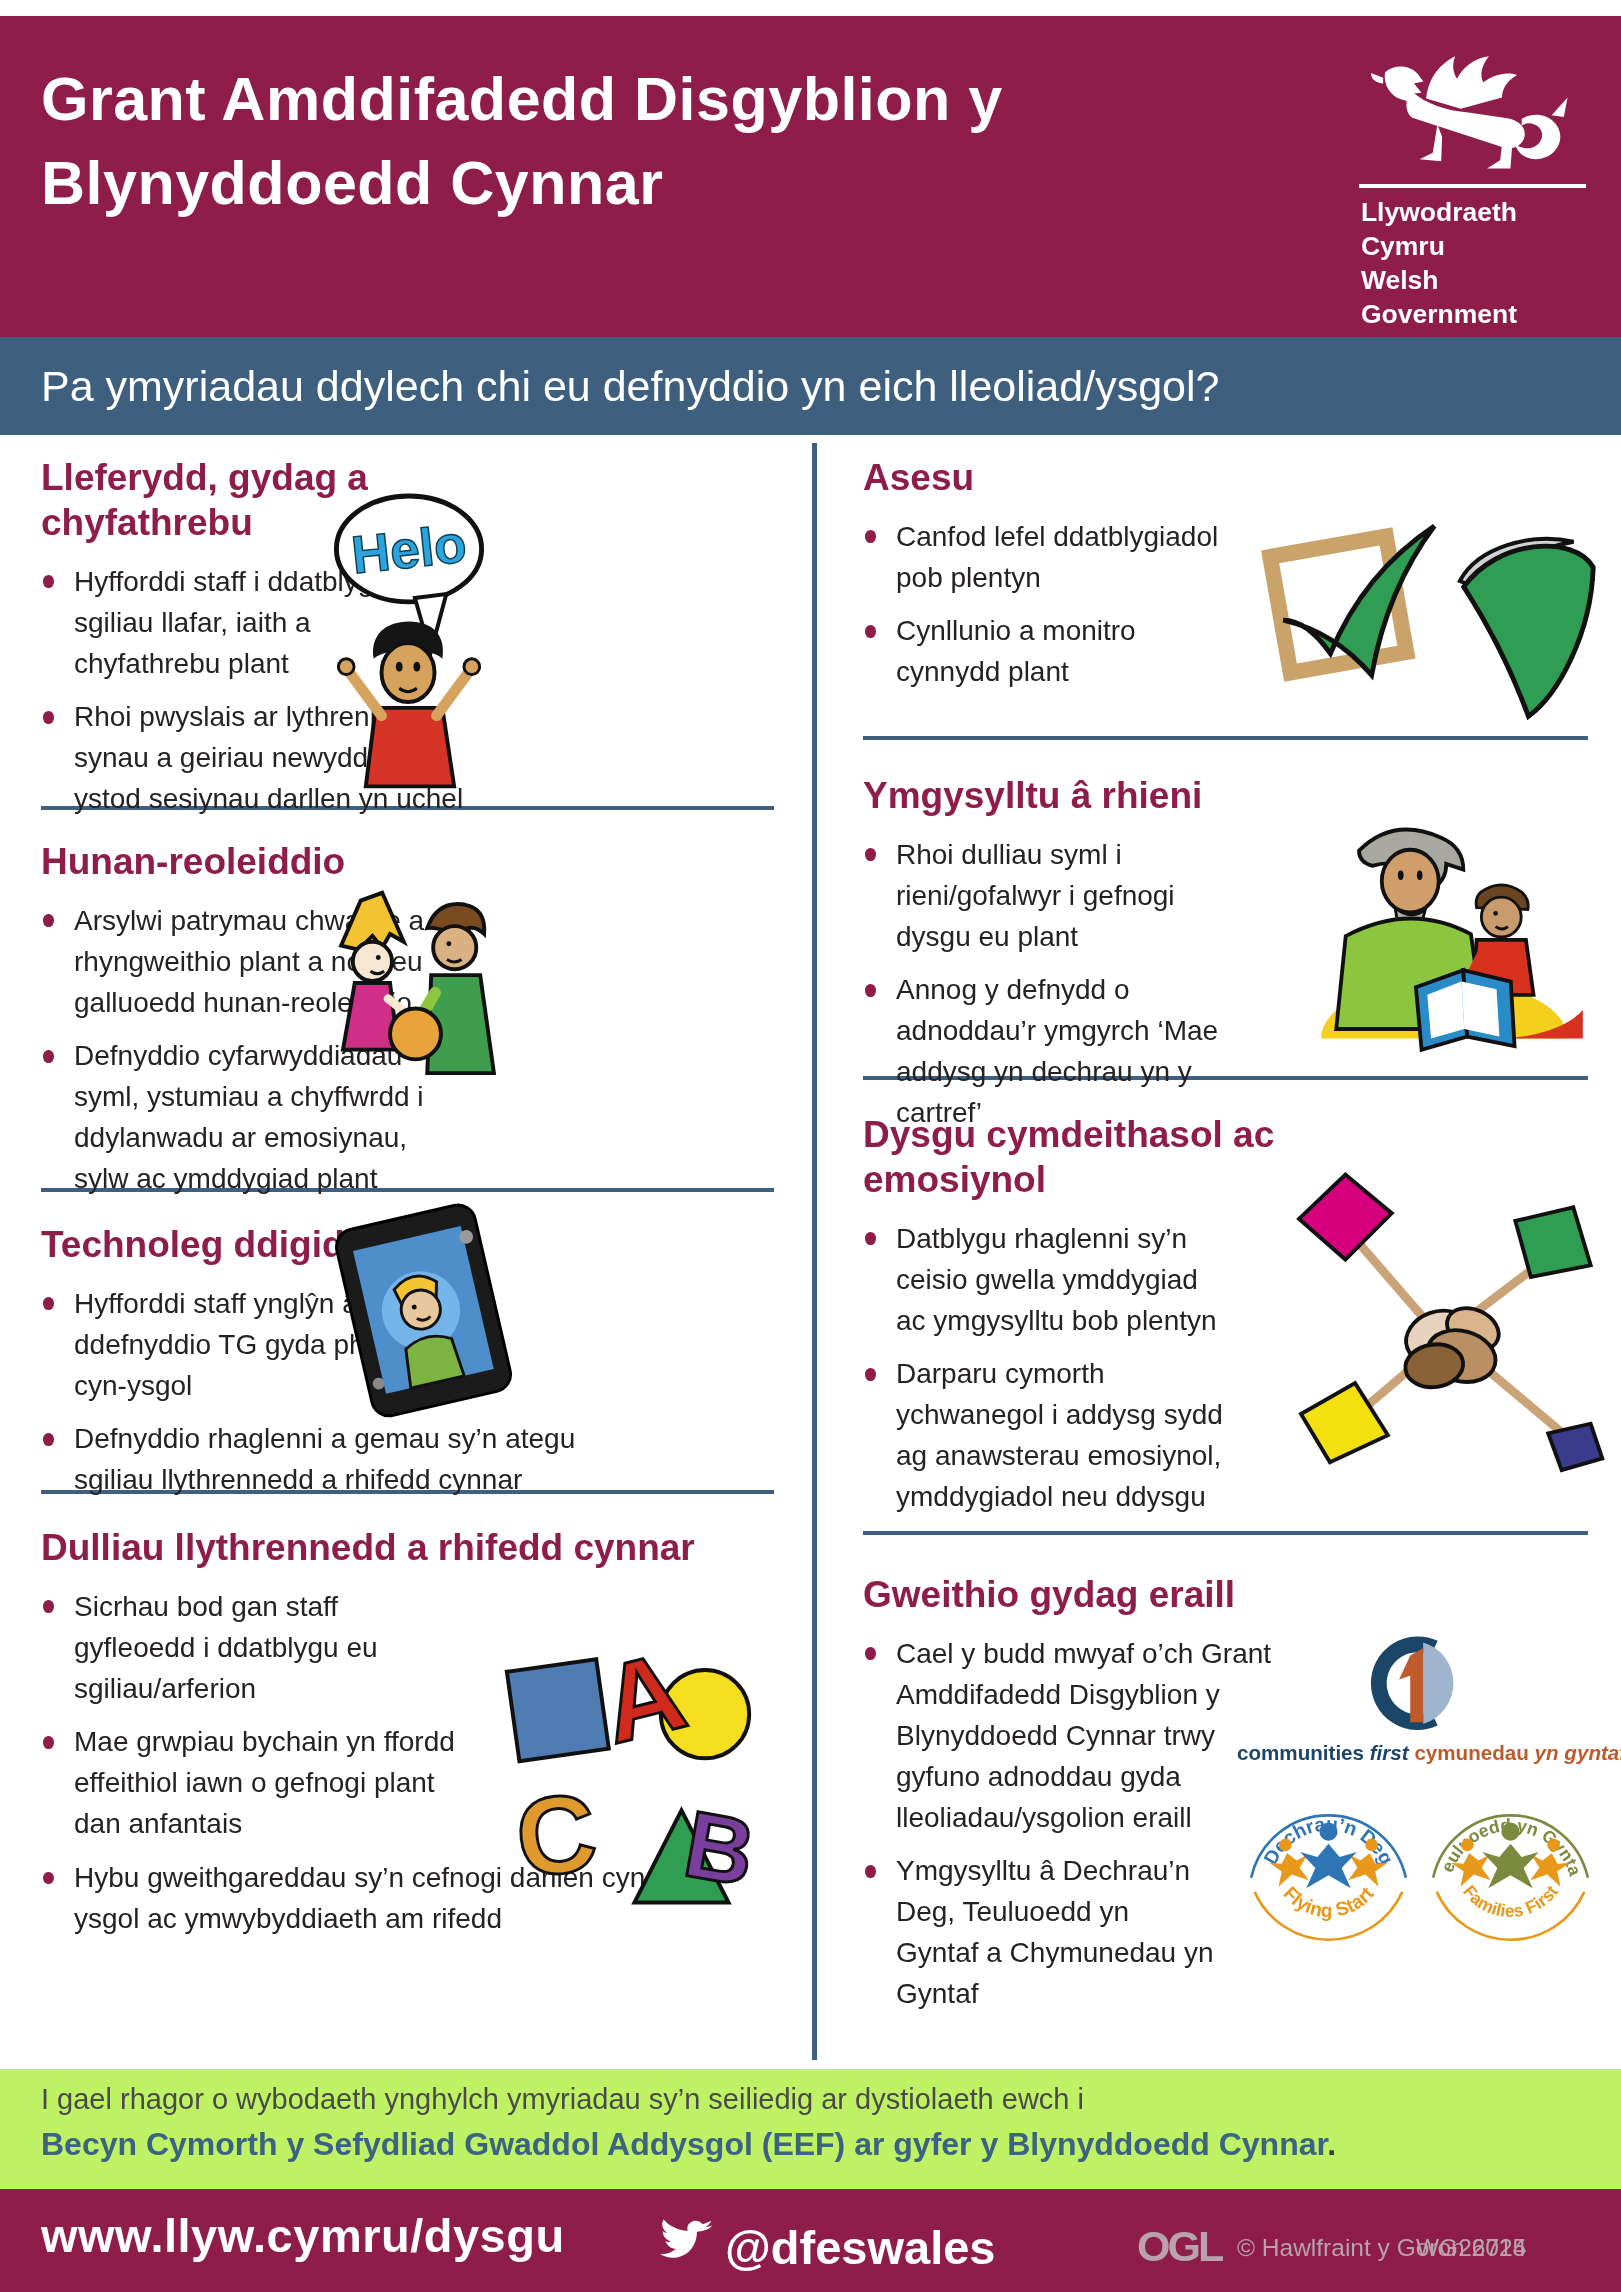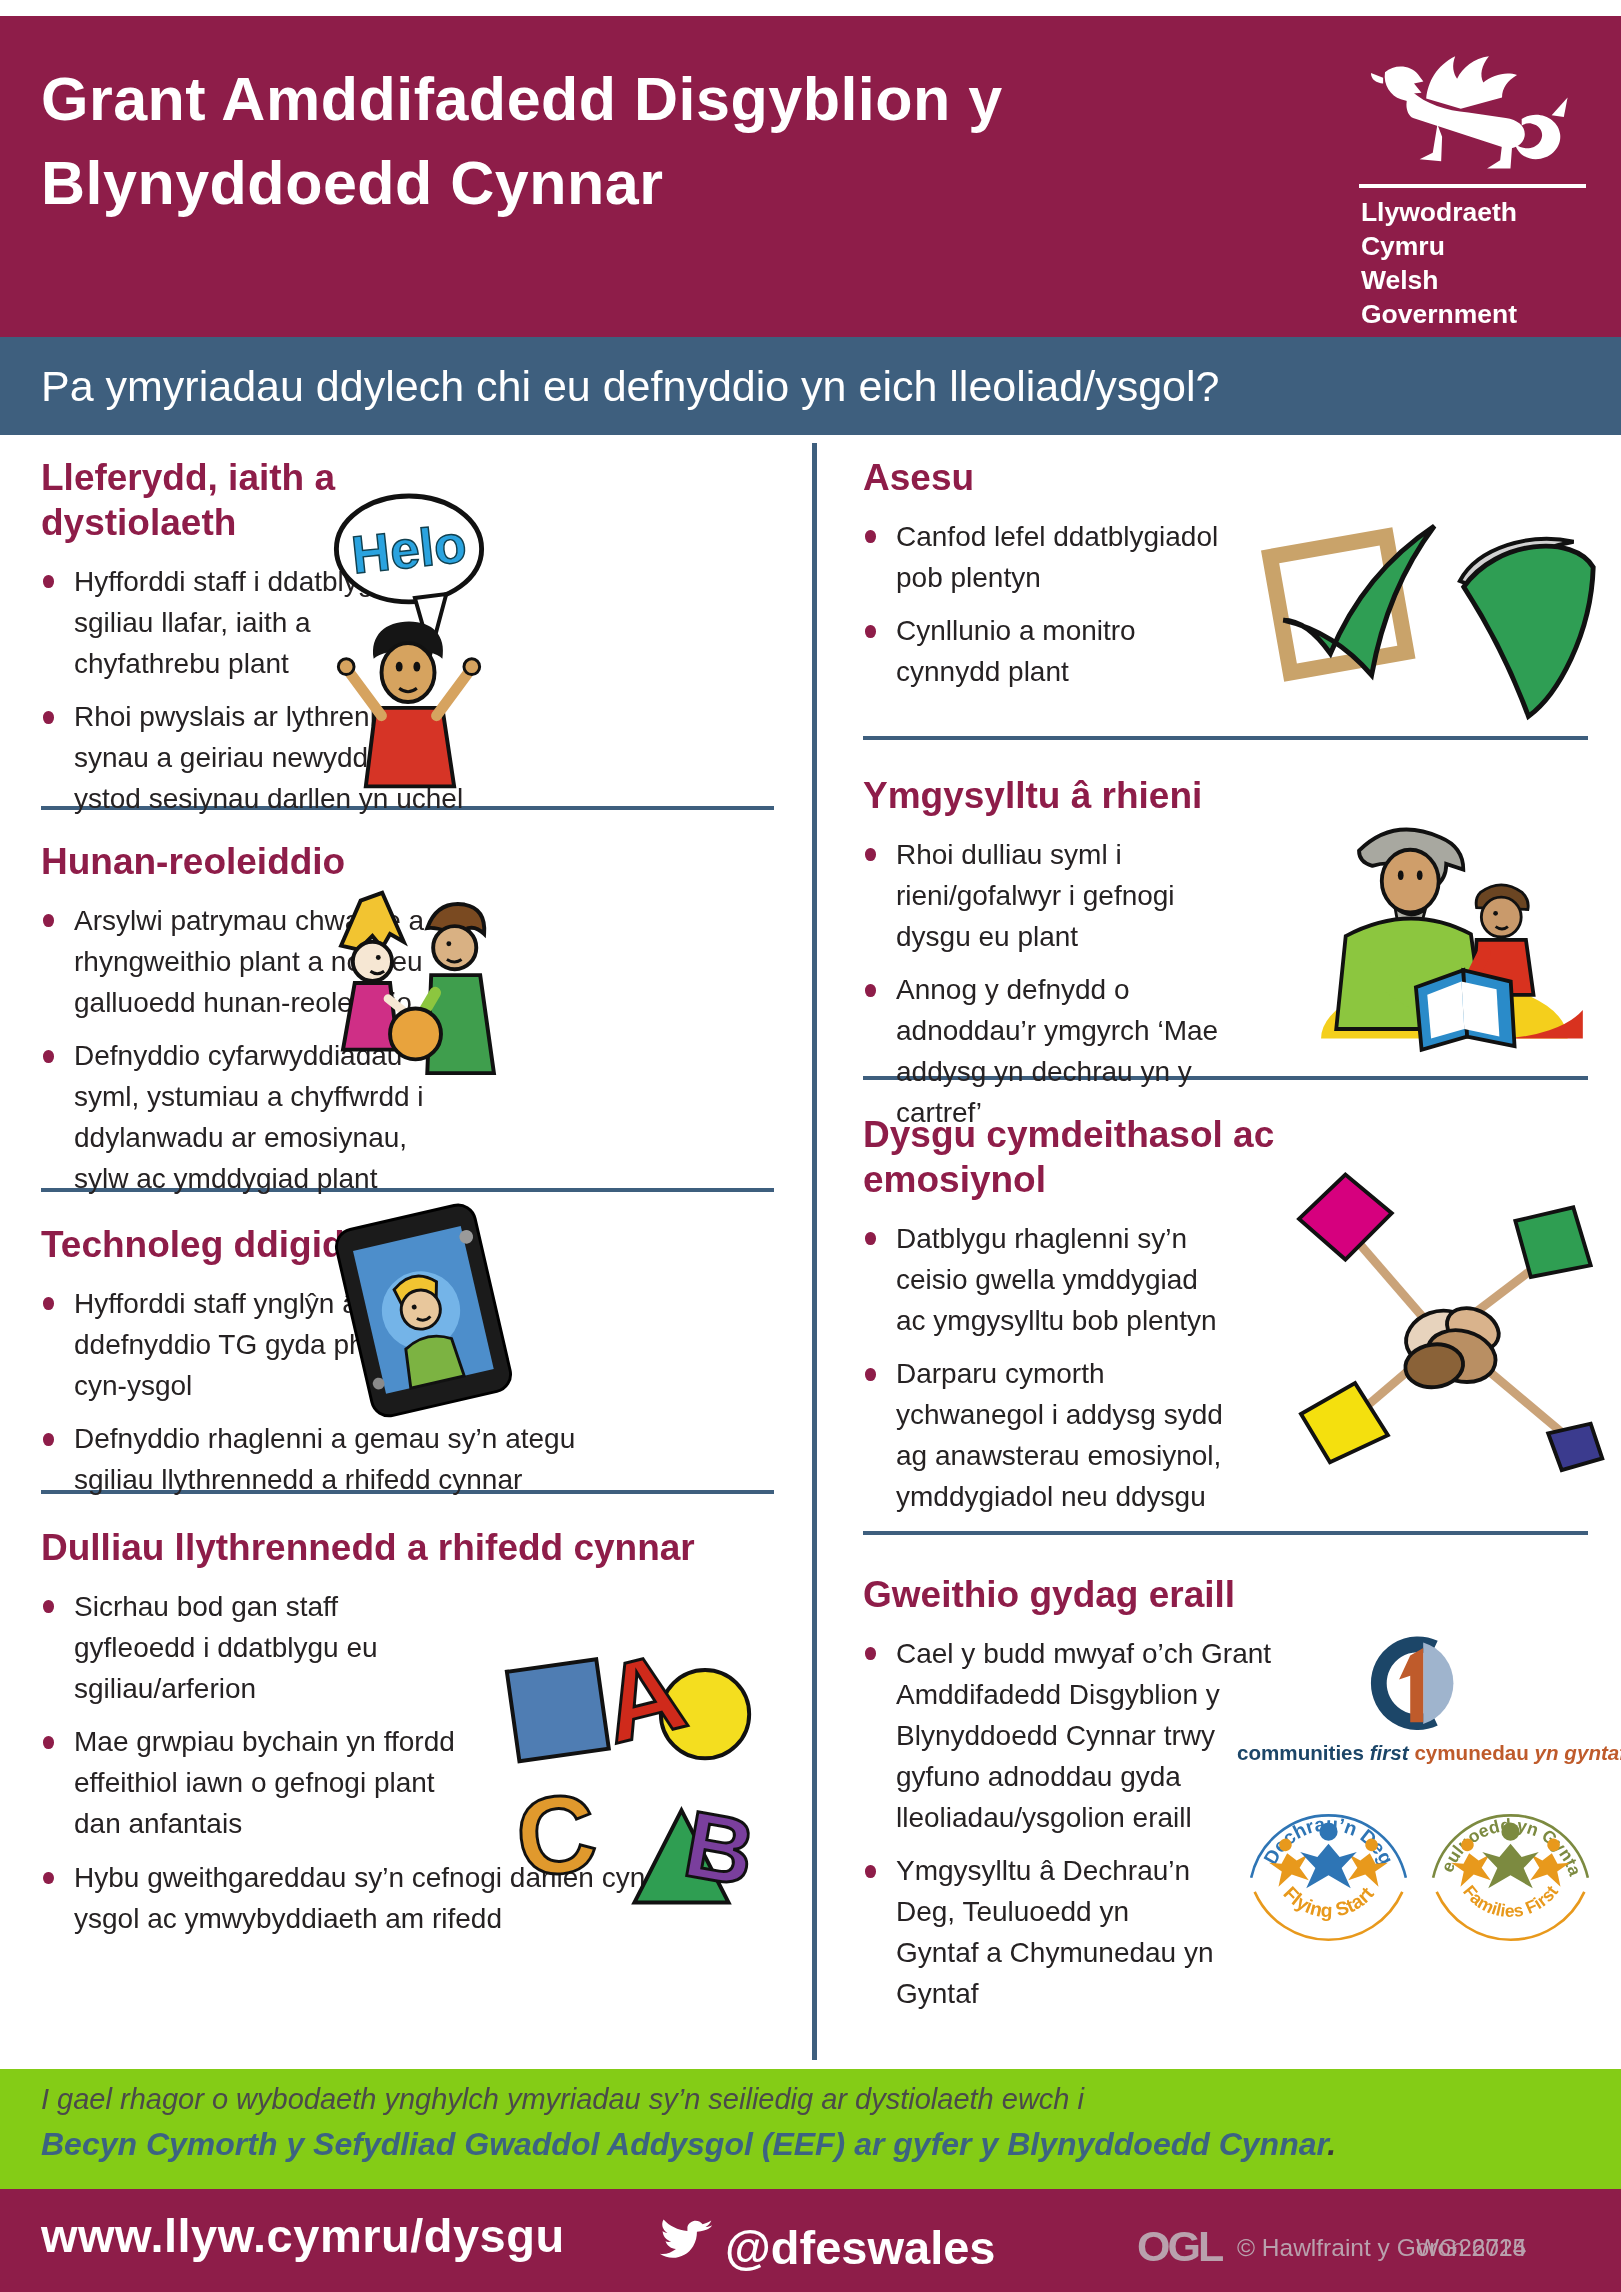--- a/index.html
+++ b/index.html
@@ -40,21 +40,21 @@
   
   .logos-block{position:absolute;left:1237px;top:1619px;width:365px;}
   .cf-logo{display:block;margin:0 auto;}
   .cf-caption{margin-top:3.9px;text-align:center;font-size:20.6px;white-space:nowrap;}
   .cf-b1{font-weight:bold;color:#1c4668;}
   .cf-i1{font-style:italic;font-weight:bold;color:#1c4668;}
   .cf-b2{font-weight:bold;color:#bf5b2b;}
   .cf-i2{font-style:italic;font-weight:bold;color:#bf5b2b;}
   .badges{display:flex;justify-content:center;gap:15.7px;margin-top:9.8px;}
   
-  .infoband{position:absolute;left:0;top:2053px;width:1621px;height:120px;background:#84cc16;font-style:italic;}
+  .infoband{position:absolute;left:0;top:2053px;width:1621px;height:120px;background:#bef264;}
   .info-text{position:absolute;left:41px;top:13.7px;font-size:29px;color:#4a4a4a;white-space:nowrap;}
   .info-link-row{position:absolute;left:41px;top:57px;font-size:32px;white-space:nowrap;}
   .info-link{font-weight:bold;color:#3c6382;}
   .info-suffix{color:#3a3a3a;font-weight:bold;}
   
   .bottombar{position:absolute;left:0;top:2173px;width:1621px;height:120px;background:#8e1d49;color:#ffffff;}
   .website{position:absolute;left:41px;top:19px;font-size:47px;font-weight:bold;letter-spacing:0.5px;}
   .tw-icon{position:absolute;left:655px;top:23.5px;}
   .handle{position:absolute;left:725px;top:31px;font-size:47px;font-weight:bold;}
   .ogl{position:absolute;left:1137px;top:33px;font-size:43px;font-weight:bold;letter-spacing:-2.9px;color:#b9a1ad;}
@@ -93,21 +93,21 @@
 
   <div class="vdivider"></div>
   <div class="hdiv" style="left:41px;top:790px;width:733px;"></div>
   <div class="hdiv" style="left:41px;top:1172px;width:733px;"></div>
   <div class="hdiv" style="left:41px;top:1474px;width:733px;"></div>
   <div class="hdiv" style="left:863px;top:720px;width:725px;"></div>
   <div class="hdiv" style="left:863px;top:1060px;width:725px;"></div>
   <div class="hdiv" style="left:863px;top:1515px;width:725px;"></div>
 
   <section class="sec" style="left:41px;top:439px;width:745px;">
-    <h2 style="width:431px;">Lleferydd, iaith a dystiolaeth</h2>
+    <h2 style="width:431px;">Lleferydd, gydag a chyfathrebu</h2>
     <ul>
       <li style="width:382px;">Hyfforddi staff i ddatblygu sgiliau llafar, iaith a chyfathrebu plant</li>
       <li style="width:392px;">Rhoi pwyslais ar lythrennau, synau a geiriau newydd yn ystod sesiynau darllen yn uchel</li>
     </ul>
   </section>
 
   <section class="sec" style="left:41px;top:823px;width:745px;">
     <h2>Hunan-reoleiddio</h2>
     <ul>
       <li style="width:387px;">Arsylwi patrymau chwarae a rhyngweithio plant a nodi eu galluoedd hunan-reoleiddio</li>

